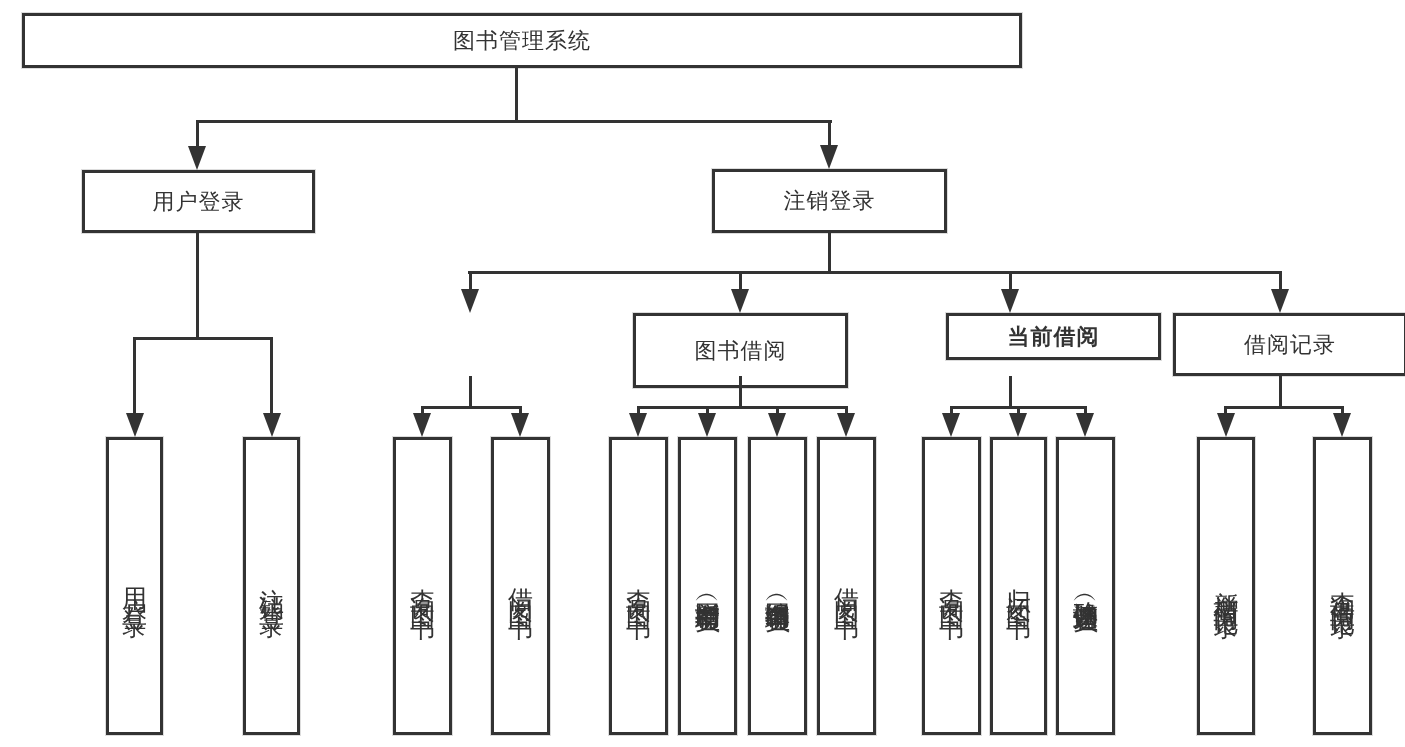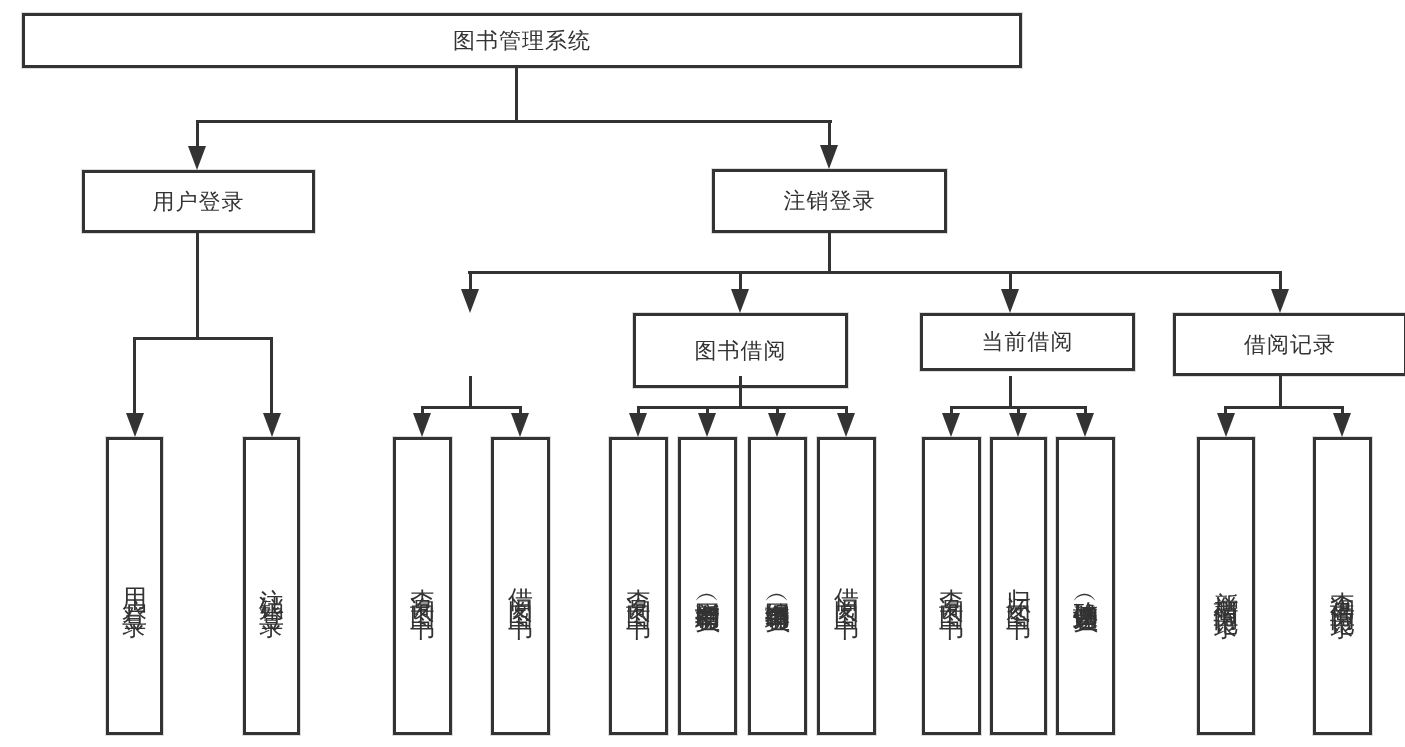--- a/index.html
+++ b/index.html
@@ -70,21 +70,21 @@
   <div class="hbox" style="left:82px;top:170px;width:233px;height:63px;">
     <span>用户登录</span>
   </div>
   <div class="hbox" style="left:712px;top:169px;width:235px;height:64px;">
     <span>注销登录</span>
   </div>
 
   <div class="hbox" style="left:633px;top:313px;width:215px;height:75px;">
     <span>图书借阅</span>
   </div>
-  <div class="hbox" style="left:920px;top:313px;width:215px;height:58px;">
+  <div class="hbox" style="left:946px;top:313px;width:215px;height:47px;font-weight:bold;">
     <span>当前借阅</span>
   </div>
   <div class="hbox" style="left:1173px;top:313px;width:234px;height:63px;">
     <span>借阅记录</span>
   </div>
 
   <div class="vbox" style="left:106px;width:57px;">
     <span class="vtext" style="letter-spacing: 9px;">用户登录</span>
   </div>
   <div class="vbox" style="left:243px;width:57px;">

